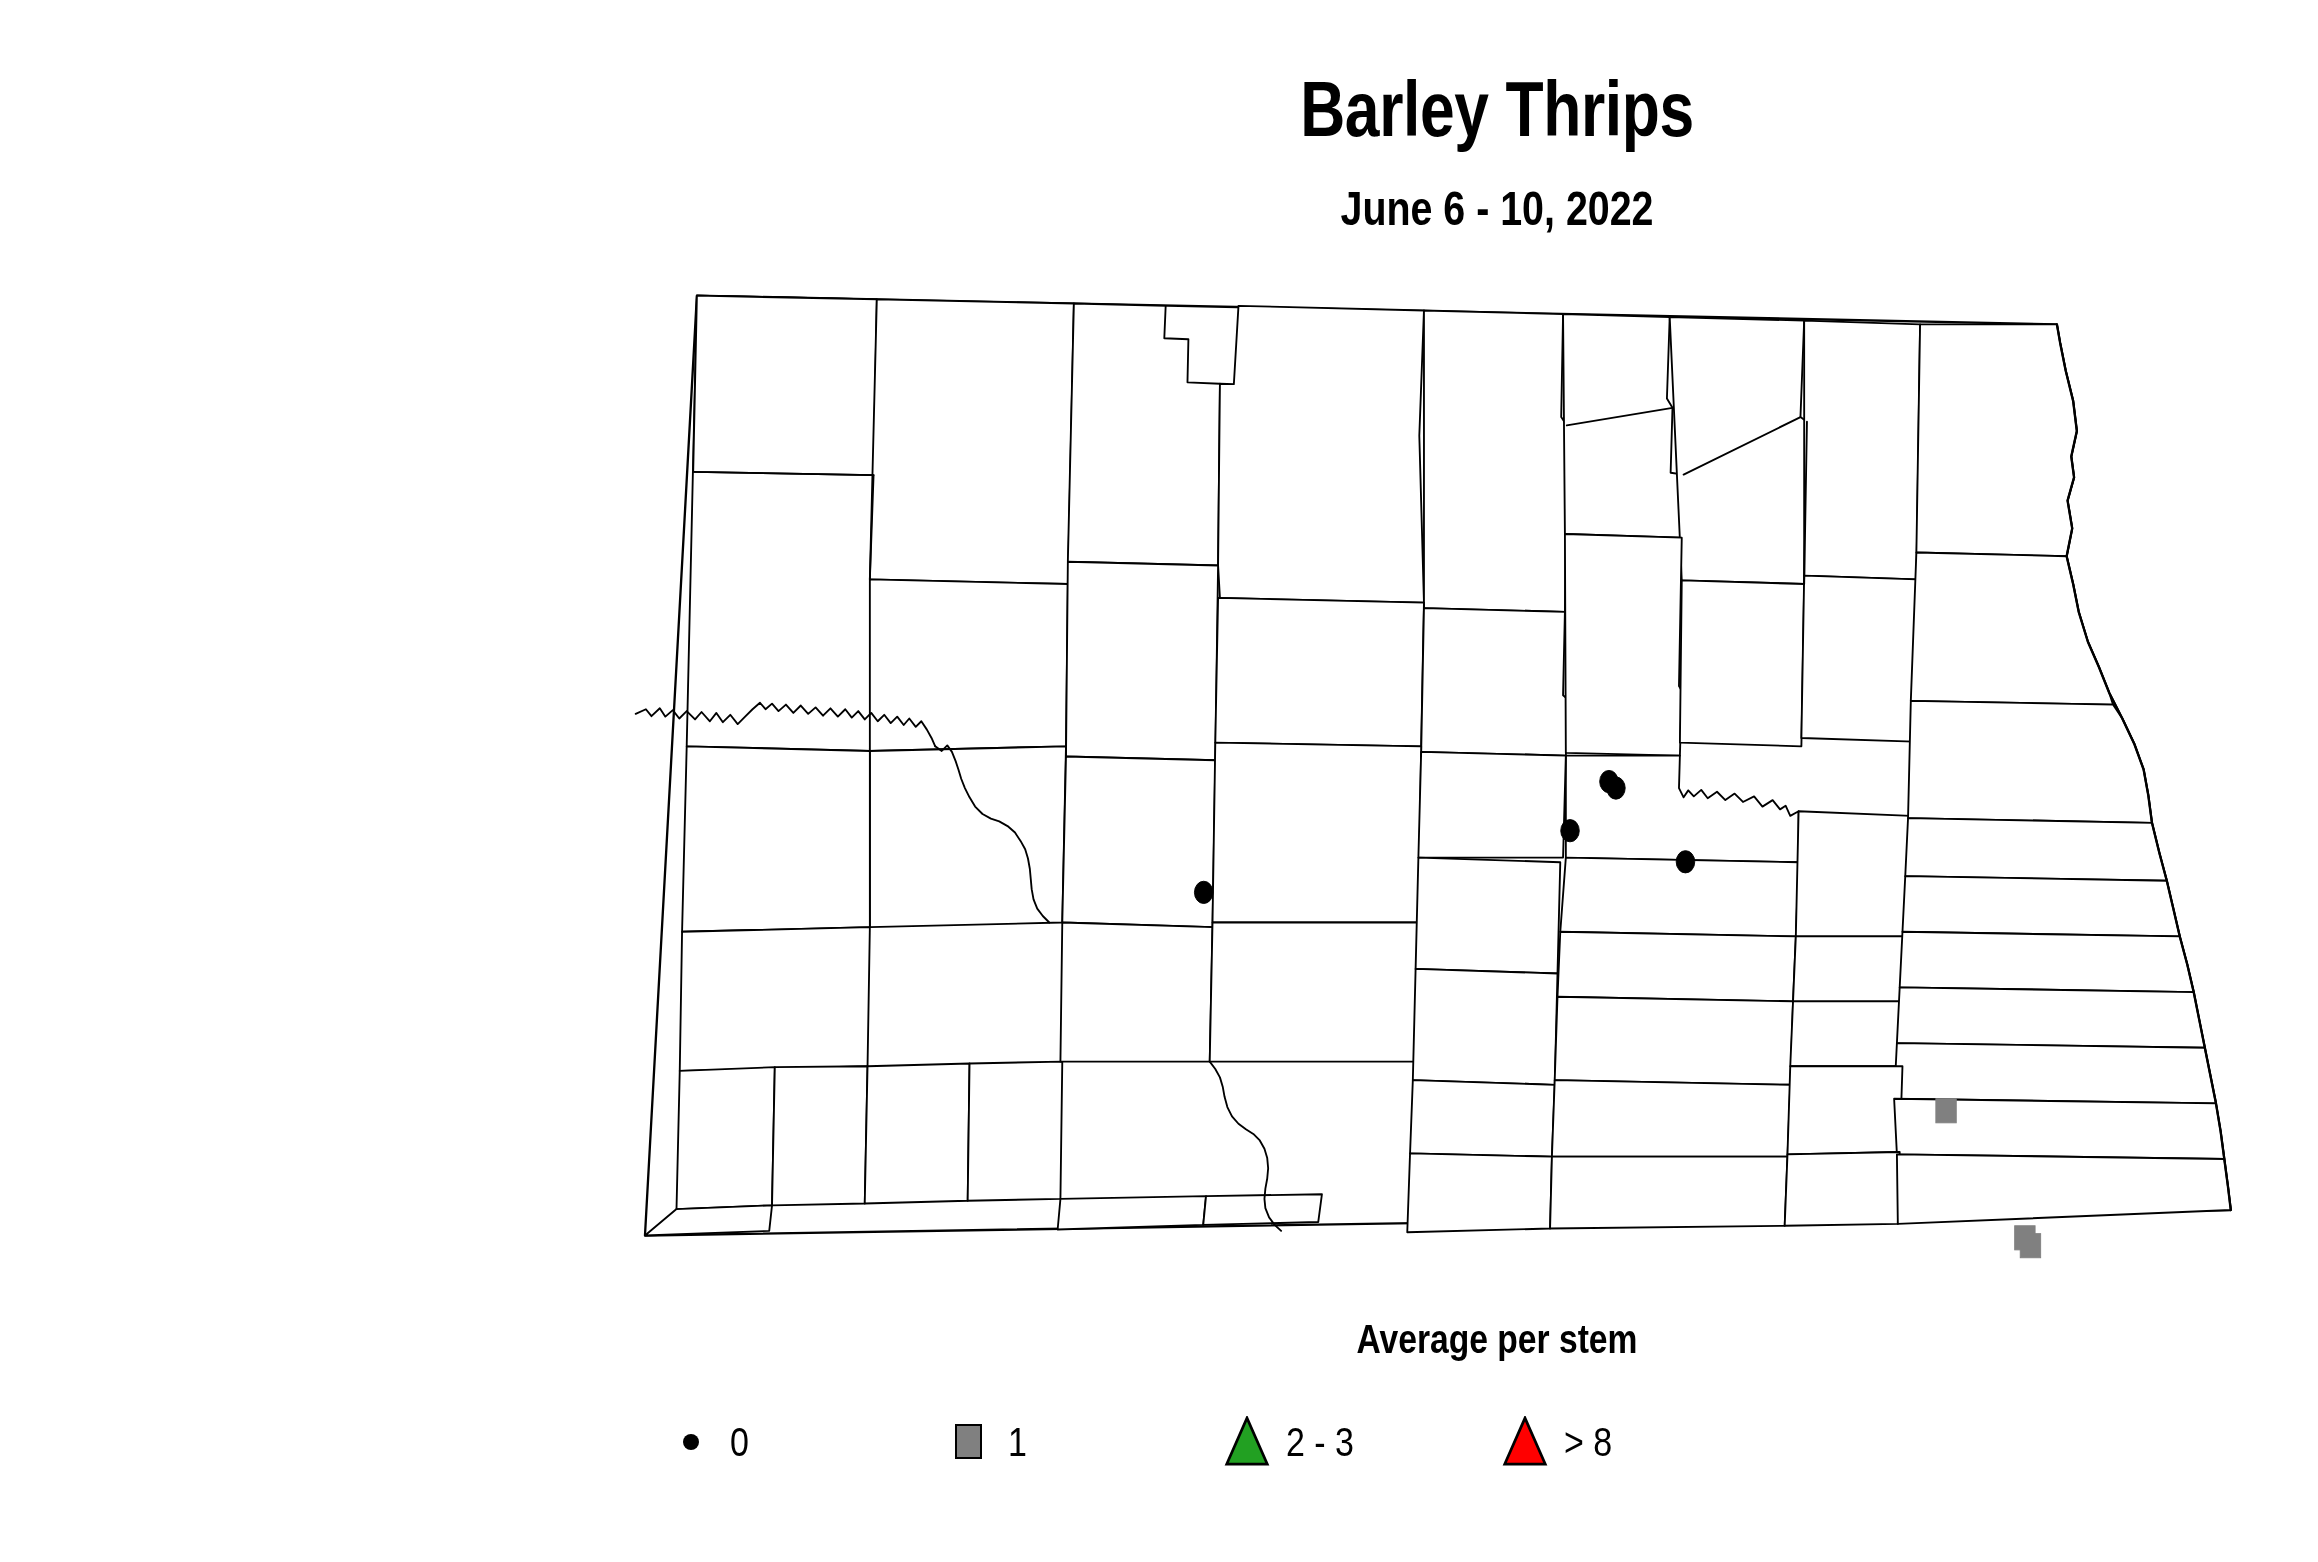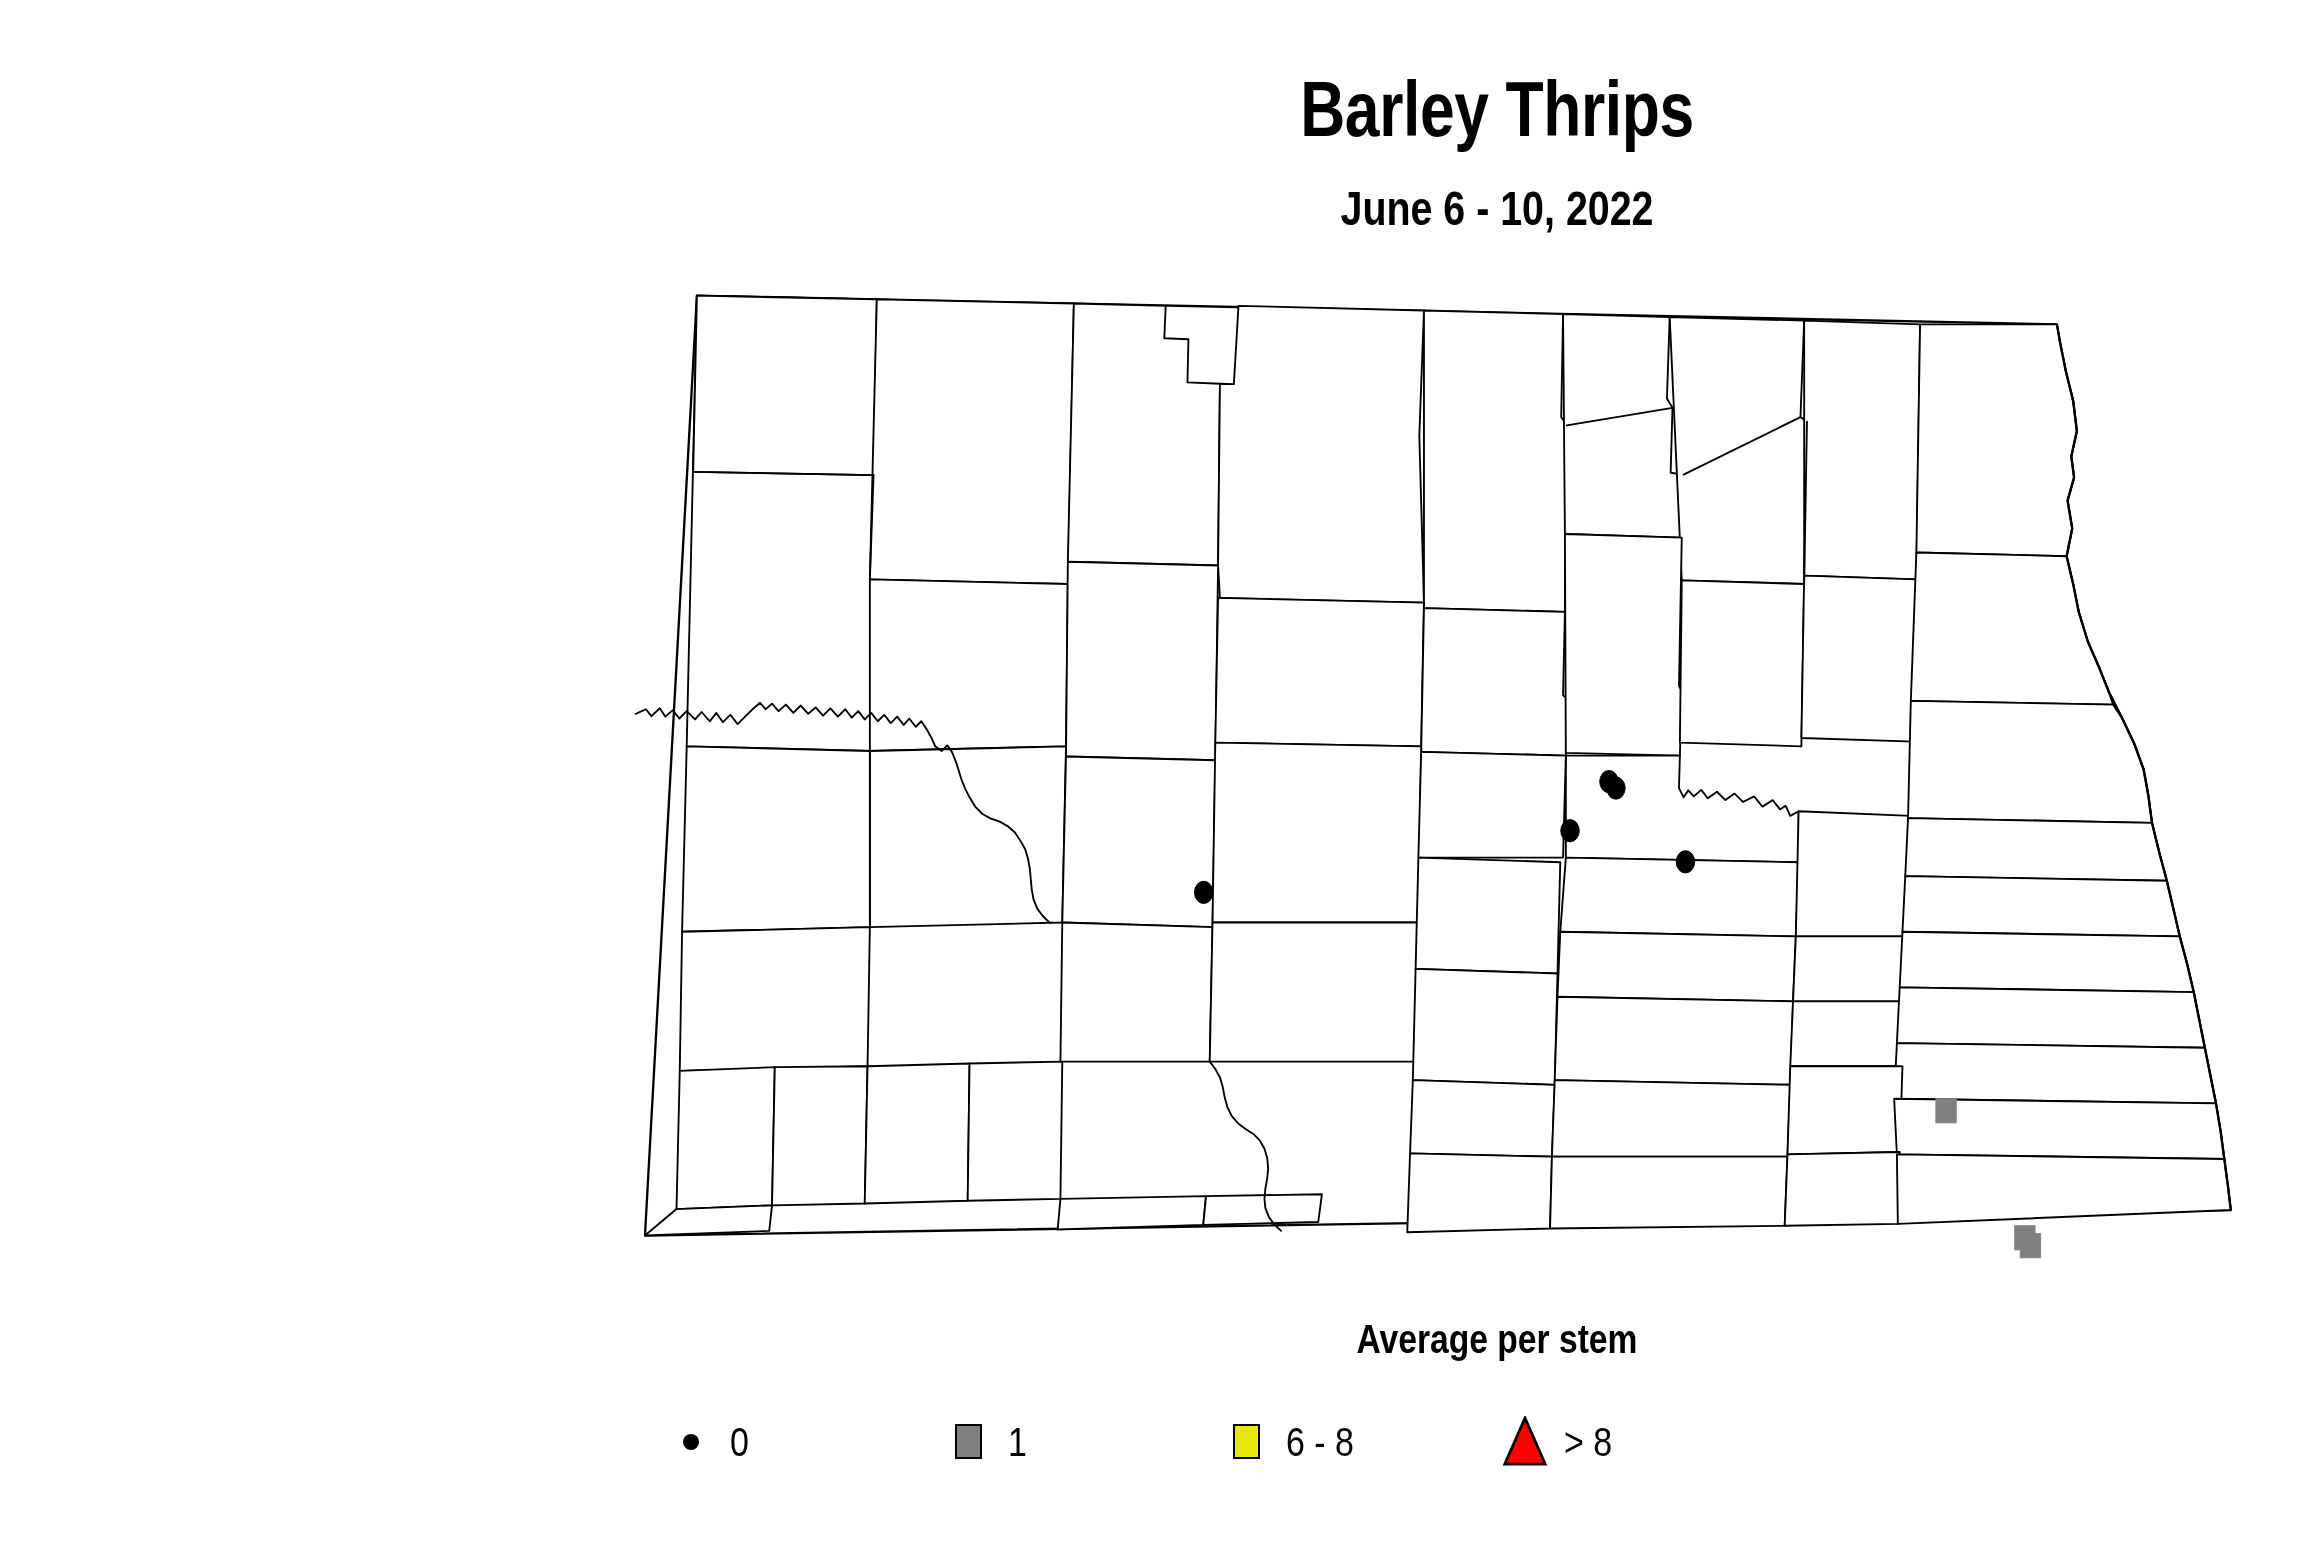--- a/index.html
+++ b/index.html
@@ -227,23 +227,25 @@
         <span class="legend-label">0</span>
       </div>
       <div class="legend-item">
         <div class="legend-swatch">
           <div class="sw-square" style="background: rgb(128, 128, 128);"></div>
         </div>
         <span class="legend-label">1</span>
       </div>
       <div class="legend-item">
         <div class="legend-swatch">
-          <div class="sw-square" style="background: rgb(232, 232, 12);"></div>
-        </div>
-        <span class="legend-label">6 - 8</span>
+          <div style="position: relative; width: 46px; height: 51px;"><svg width="46" height="51" viewBox="0 0 100 110">
+              <polygon points="50,4 94,104 6,104" fill="#22A022" stroke="#000" stroke-width="6"></polygon>
+            </svg></div>
+        </div>
+        <span class="legend-label">2 - 3</span>
       </div>
       <div class="legend-item">
         <div class="legend-swatch">
           <div style="position: relative; width: 46px; height: 51px;"><svg width="46" height="51" viewBox="0 0 100 110">
               <polygon points="50,4 94,104 6,104" fill="#FF0000" stroke="#000" stroke-width="6"></polygon>
             </svg></div>
         </div>
         <span class="legend-label">&gt; 8</span>
       </div>
     </div>

